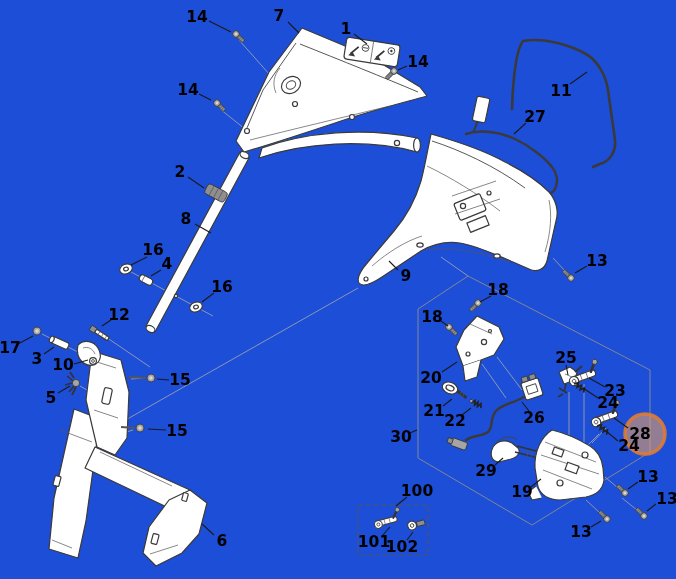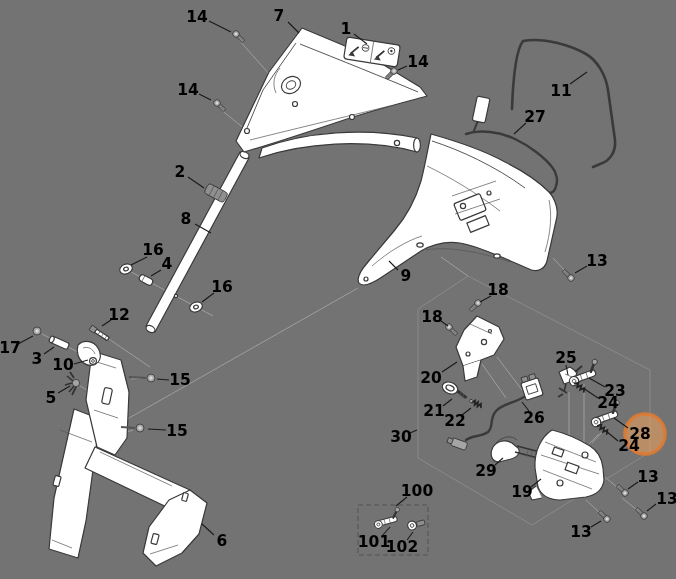--- a/index.html
+++ b/index.html
@@ -1,16 +1,16 @@
 <!DOCTYPE html>
 <html><head>
 <meta charset="utf-8">
 <style>
   html,body{margin:0;padding:0;background:#fff;}
-  .canvas{position:relative;width:676px;height:579px;background:#737373;overflow:hidden;
+  .canvas{position:relative;width:676px;height:579px;background:#1d4ed8;overflow:hidden;
           font-family:"DejaVu Sans","Liberation Sans",sans-serif;}
   svg{display:block;}
   .wh{fill:#ffffff;stroke:#3a3a3a;stroke-width:1.2;stroke-linejoin:round;}
   .thin{fill:none;stroke:#555;stroke-width:0.7;}
   .thin2{fill:none;stroke:#444;stroke-width:0.9;}
   .dk{fill:#8f8f8f;stroke:#333;stroke-width:0.8;}
   .dk2{fill:#a5a5a5;stroke:#333;stroke-width:0.8;}
   .lt{fill:#d8d8d8;stroke:none;}
   .blk{fill:#3a3a3a;stroke:none;}
   .spring{fill:none;stroke:#222;stroke-width:1.8;stroke-linecap:round;}

